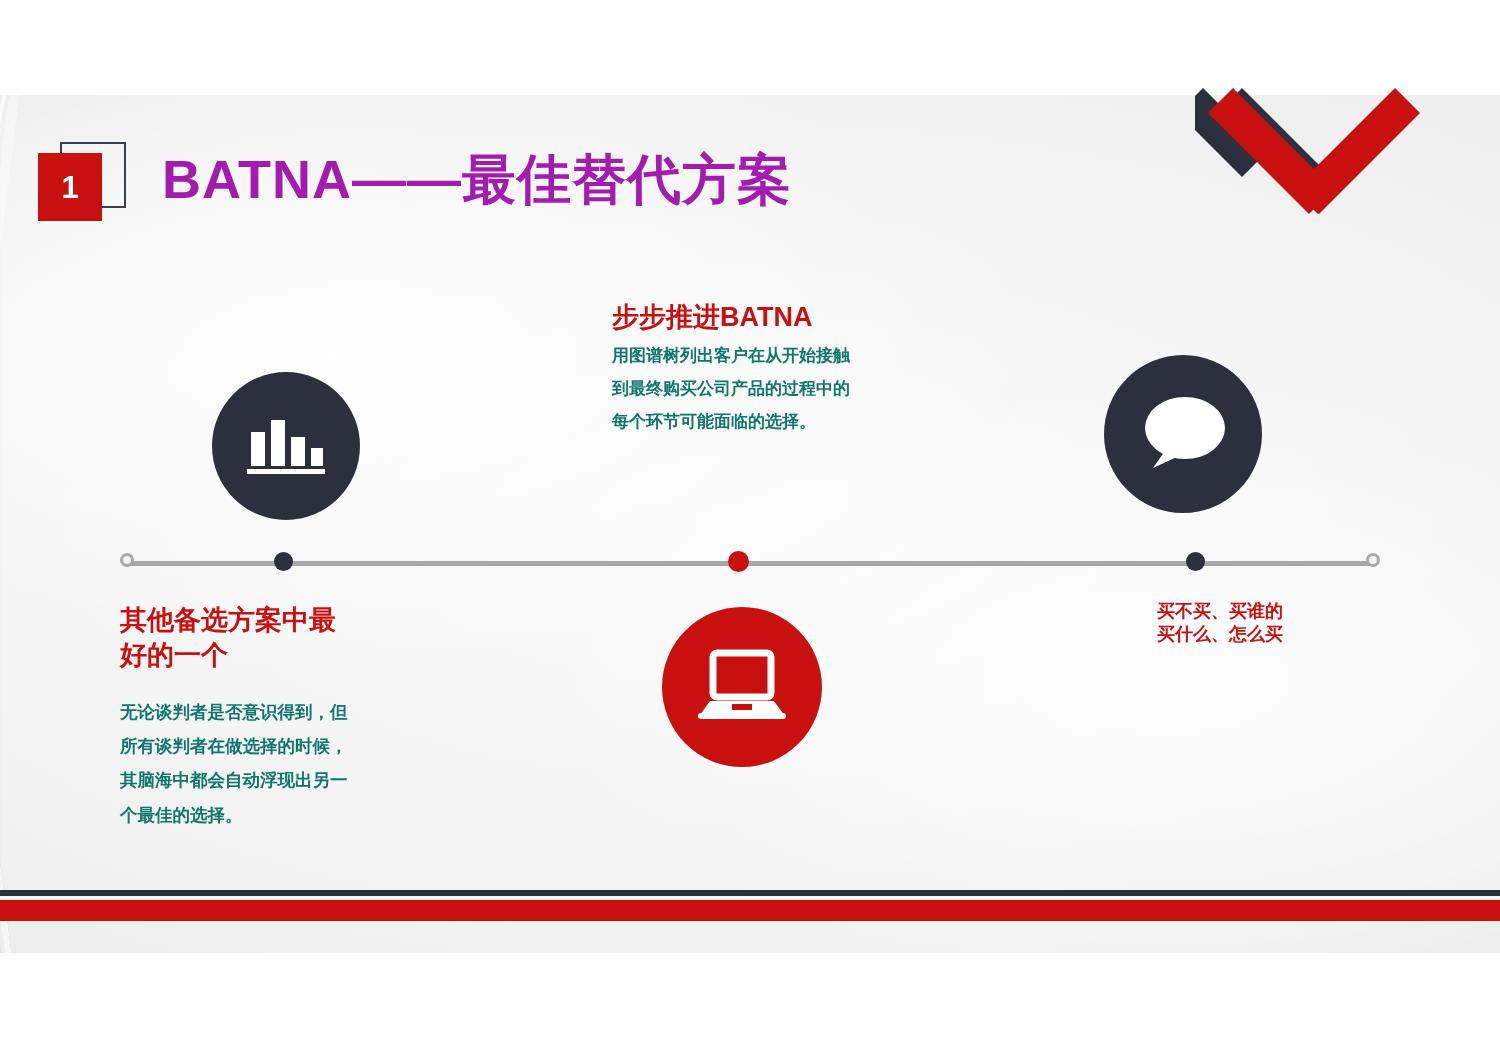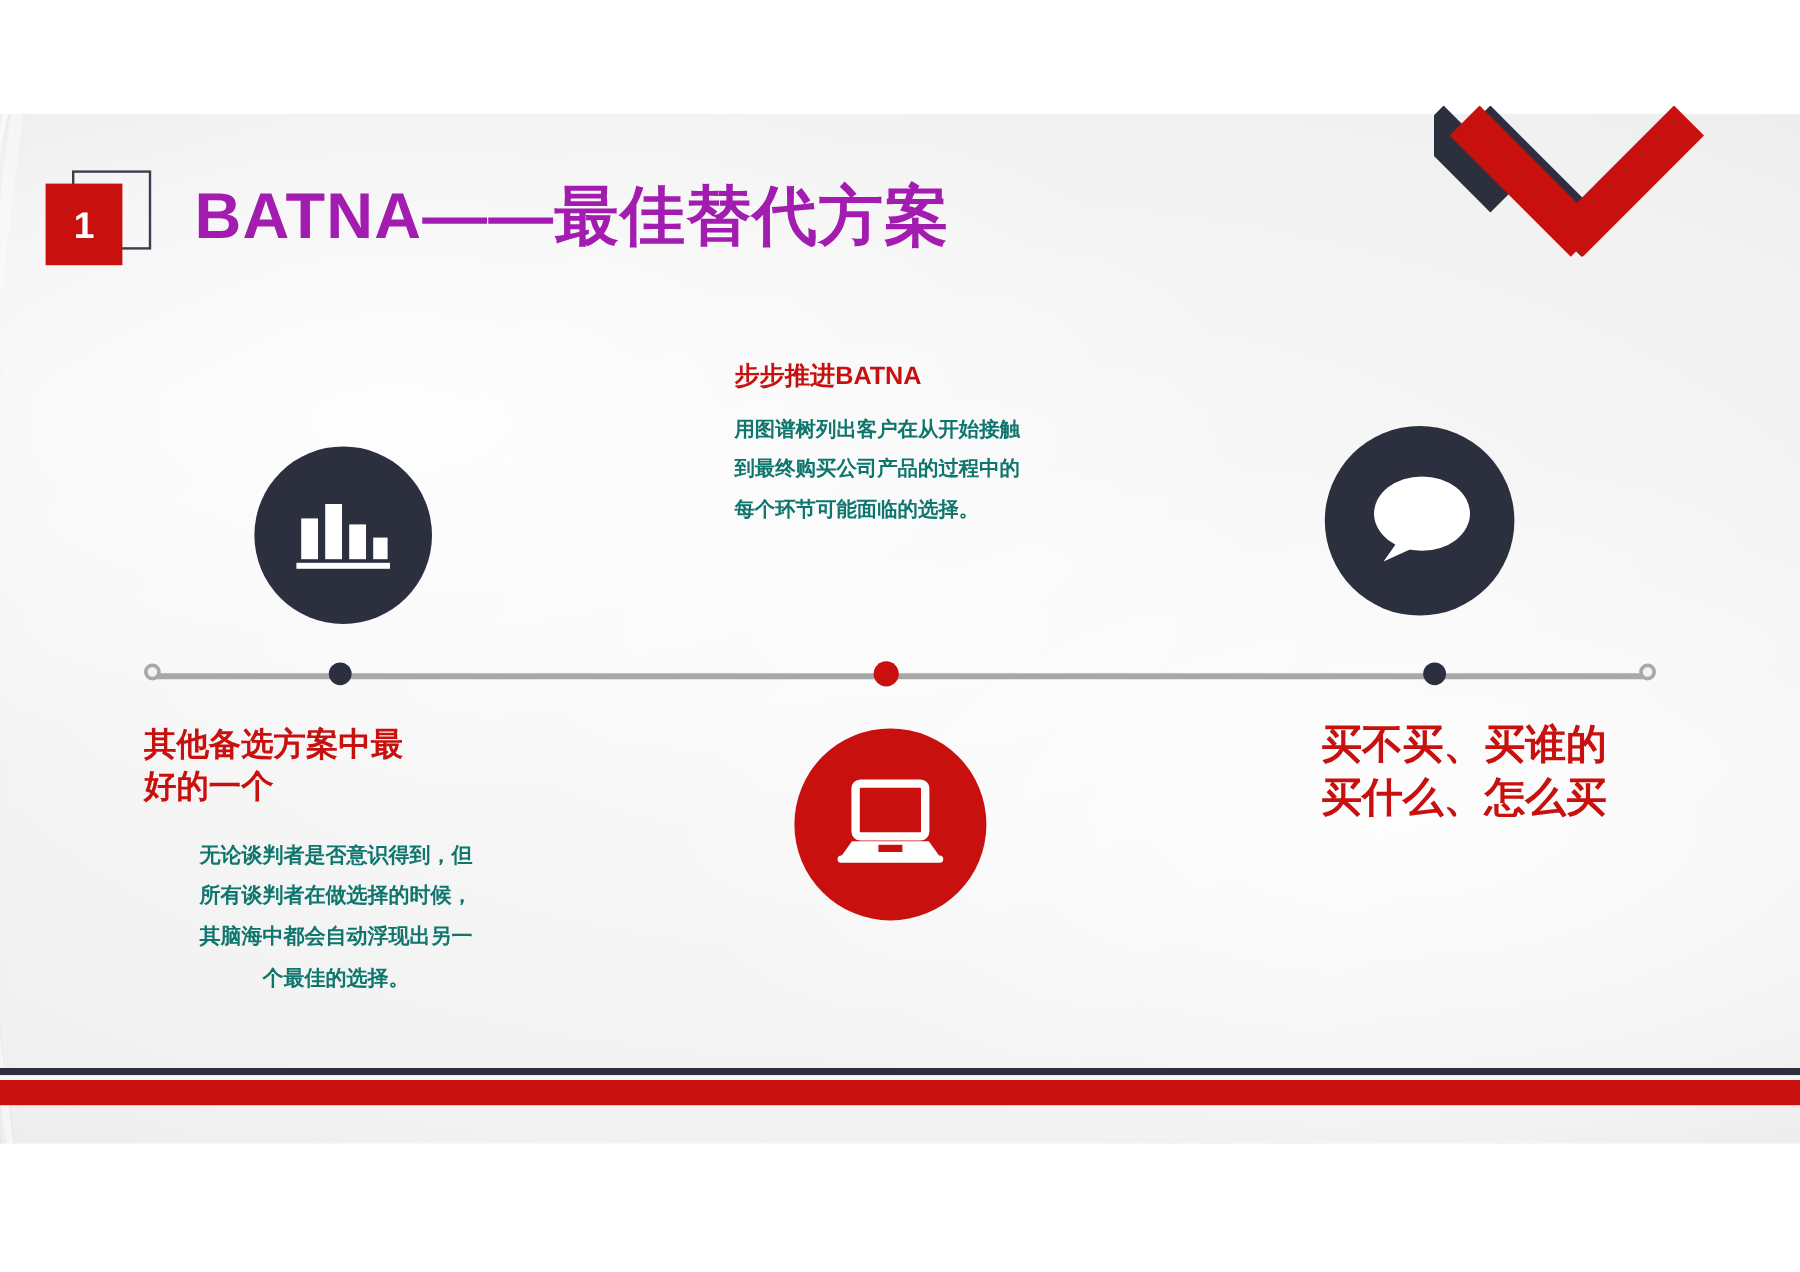--- a/index.html
+++ b/index.html
@@ -92,29 +92,29 @@
   
   .blk{position:absolute;}
   .blk-head{
     color:#C8110E;font-weight:bold;line-height:1.3;
   }
   .blk-body{
     color:#0f766e;font-weight:bold;line-height:1.95;
   }
 
   .blk-center{left:612px;top:300px;width:330px;}
-  .blk-center .blk-head{font-size:21px;margin-bottom:14px;}
+  .blk-center .blk-head{font-size:27px;margin-bottom:4px;}
   .blk-center .blk-body{font-size:17px;}
 
   .blk-left{left:120px;top:603px;width:320px;}
   .blk-left .blk-head{font-size:27px;margin-bottom:22px;}
-  .blk-left .blk-body{font-size:17.5px;text-align:center;}
+  .blk-left .blk-body{font-size:17.5px;}
 
   .blk-right{left:1055px;top:600px;width:330px;}
-  .blk-right .blk-head{font-size:34px;text-align:center;margin-bottom:20px;line-height:1.28;}
+  .blk-right .blk-head{font-size:18px;text-align:center;margin-bottom:20px;line-height:1.28;}
   .blk-right .blk-body{font-size:17px;}
 
   .ln{display:block;white-space:nowrap;}
   .ind{padding-left:12px;}
 
   
   .rule-navy{position:absolute;left:0;top:890px;width:1500px;height:6px;background:#2B2F3E;}
   .rule-gap{position:absolute;left:0;top:896px;width:1500px;height:4px;background:#f7f7f7;}
   .rule-red{position:absolute;left:0;top:900px;width:1500px;height:21px;background:#C8110E;}
 </style>

